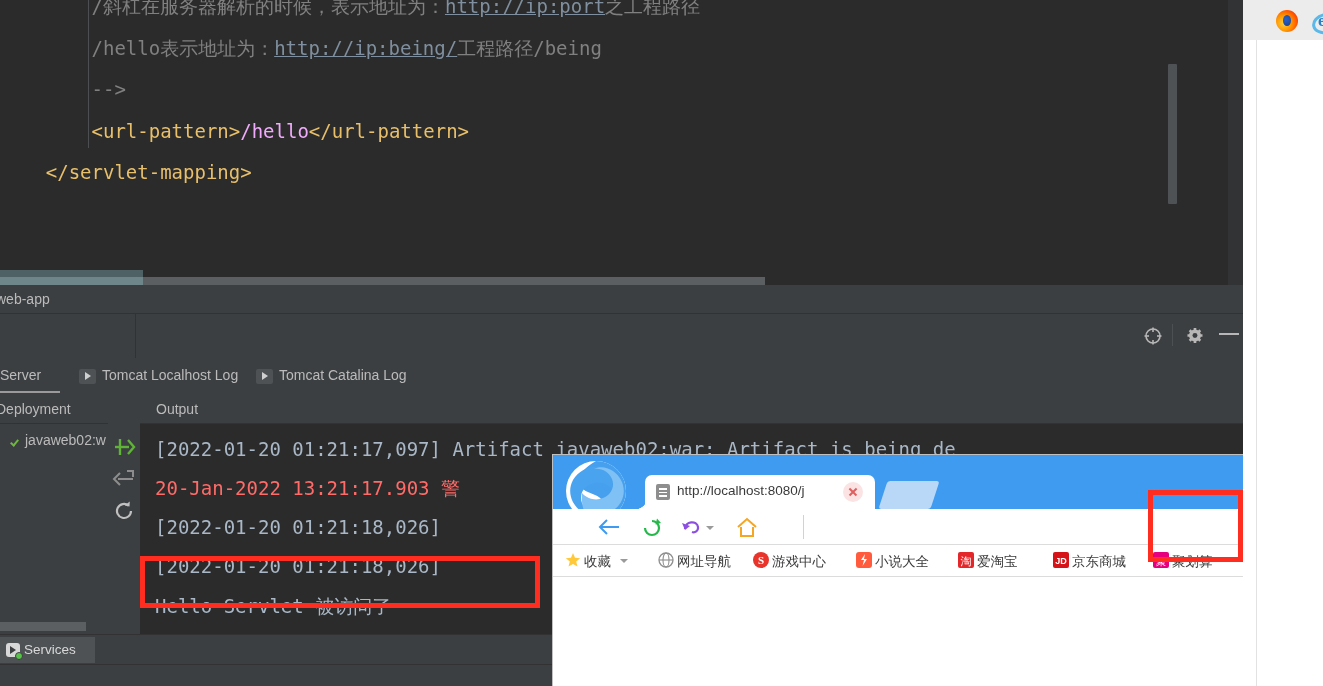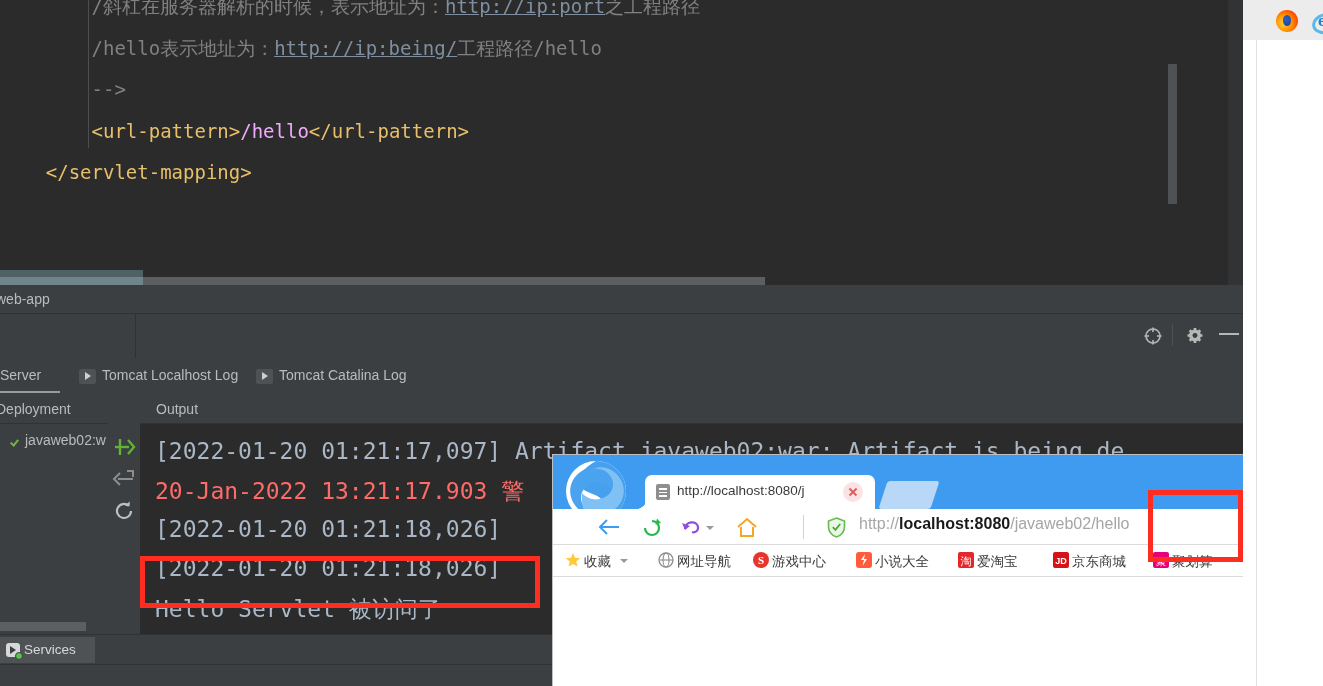--- a/index.html
+++ b/index.html
@@ -68,21 +68,21 @@
   #splitrow .vsep{position:absolute;left:139px;top:0;width:1px;height:240px;background:#323232;}
 
   #deploypane{position:absolute;left:0;top:30px;width:139px;height:210px;background:#3c3f41;}
   .deploy-item{position:absolute;left:8px;top:6px;width:116px;height:20px;}
   .deploy-check{position:absolute;left:3px;top:4px;width:11px;height:11px;}
   .deploy-check:before{content:"";position:absolute;left:1px;top:4px;width:3px;height:6px;border-right:2px solid #6eb83c;border-bottom:2px solid #6eb83c;transform:rotate(40deg);}
   .deploy-label{position:absolute;left:17px;top:2px;font-size:14px;color:#bbbbbb;white-space:nowrap;}
   #deploypane .dp-hscroll{position:absolute;left:0;top:198px;width:86px;height:9px;background:#5c5f61;}
 
   #consolepane{position:absolute;left:140px;top:30px;width:1103px;height:210px;background:#2b2b2b;overflow:hidden;}
-  .logline{position:absolute;white-space:pre;font-family:"DejaVu Sans Mono","Liberation Mono",monospace;font-size:23px;text-align:right;}
+  .logline{position:absolute;white-space:pre;font-family:"DejaVu Sans Mono","Liberation Mono",monospace;font-size:19px;text-align:right;}
   .log-gray{color:#a9b7c6;}
   .log-red{color:#ff6b68;}
 
   
   #gutter{position:absolute;left:108px;top:394px;width:32px;height:240px;background:#3c3f41;}
 
   
   .redbox{position:absolute;border:5px solid #ff2d20;box-sizing:border-box;pointer-events:none;}
 
   
@@ -129,21 +129,21 @@
 </style>
 </head>
 <body>
 
 <div id="ide" class="abs">
 
   <div id="editor" class="abs">
     <div class="guide"></div>
     <div id="code-lines">
         <div class="codeline" style="top: -6px; left: 0px;"><span class="c-comment">        /斜杠在服务器解析的时候，表示地址为：</span><span class="c-link">http://ip:port</span><span class="c-comment">之工程路径</span></div>
-        <div class="codeline" style="top: 36px; left: 0px;"><span class="c-comment">        /hello表示地址为：</span><span class="c-link">http://ip:being/</span><span class="c-comment">工程路径/hello</span></div>
+        <div class="codeline" style="top: 36px; left: 0px;"><span class="c-comment">        /hello表示地址为：</span><span class="c-link">http://ip:being/</span><span class="c-comment">工程路径/being</span></div>
         <div class="codeline" style="top: 78px; left: 0px;"><span class="c-comment">        --&gt;</span></div>
         <div class="codeline" style="top: 120px; left: 0px;"><span class="c-tag">        &lt;url-pattern&gt;</span><span class="c-text">/hello</span><span class="c-tag">&lt;/url-pattern&gt;</span></div>
         <div class="codeline" style="top: 161px; left: 0px;"><span class="c-tag">    &lt;/servlet-mapping&gt;</span></div>
         <div class="codeline" style="top: 268px; left: 0px;"><span class="c-tag">&lt;/web-app&gt;</span></div>
       </div>
     <div class="selline"></div>
     <div class="vscroll"></div>
     <div class="rightgutter"></div>
     <div class="hscroll-track"></div>
     <div class="hscroll-left"></div>
@@ -292,29 +292,20 @@
     </div>
     <div class="navicon" style="left:182px;">
       <svg width="24" height="21" viewBox="0 0 24 21">
         <path d="M3 10 L12 2 L21 10" fill="none" stroke="#f5a623" stroke-width="2"></path>
         <path d="M6 10 L6 19 L18 19 L18 10" fill="none" stroke="#f5a623" stroke-width="2"></path>
       </svg>
     </div>
   </div>
   <div class="navsep"></div>
 
-  <div class="urlbar">
-    <span class="shield">
-      <svg width="19" height="21" viewBox="0 0 19 21">
-        <path d="M9.5 1 L17.5 4 V10 C17.5 15 13.5 19 9.5 20 C5.5 19 1.5 15 1.5 10 V4 Z" fill="#e9f7e4" stroke="#66bb51" stroke-width="1.6"></path>
-        <path d="M5.8 10.2 L8.4 12.8 L13.2 7" fill="none" stroke="#4aa63a" stroke-width="1.8"></path>
-      </svg>
-    </span>
-    <span class="urltext"><span>http://</span><b>localhost:8080</b><span>/javaweb02/hello</span></span>
-  </div>
   <div class="navline"></div>
 
   <div class="bookmarks" id="bookmarks">
       <span class="bm" style="left: 12px;">
         <span class="bmicon"><svg width="16" height="16" viewBox="0 0 16 16">
             <path d="M8 1 L10 5.8 L15.2 6.2 L11.2 9.6 L12.5 14.6 L8 11.9 L3.5 14.6 L4.8 9.6 L0.8 6.2 L6 5.8 Z" fill="#ffc93a"></path>
           </svg></span>
         <span class="bmtxt">收藏</span>
         <span class="caret-down" style="left: 55px; top: 10px;"></span>
       </span>

